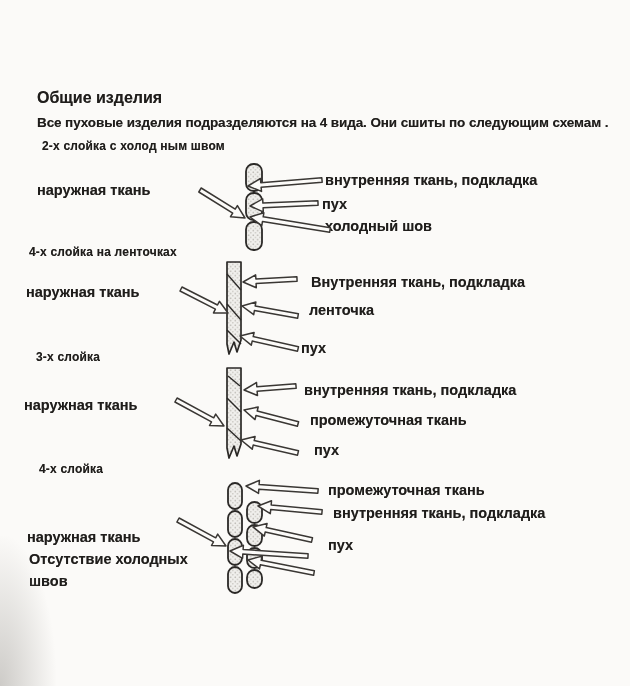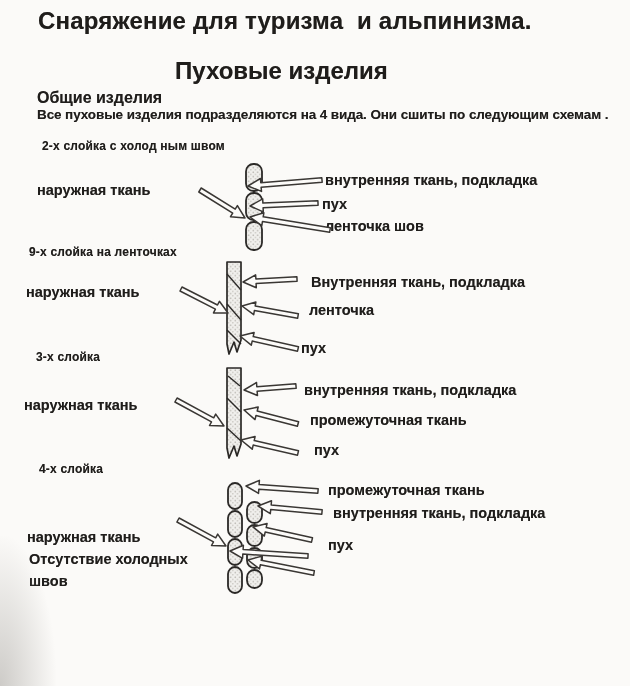--- a/index.html
+++ b/index.html
@@ -29,32 +29,30 @@
   .shadow-bl{
     position:absolute;left:0;bottom:0;width:56px;height:150px;
     background:radial-gradient(ellipse at 0% 100%, rgba(160,157,152,.5), rgba(160,157,152,0) 72%);
   }
 </style>
 </head>
 <body>
 
 <div class="page">
 
-  <div class="t title" style="left:38px;top:8px">Снаряжение для туризма  и альпинизма.</div>
-  <div class="t subtitle" style="left:175px;top:58px">Пуховые изделия</div>
   <div class="t h3" style="left:37px;top:89px">Общие изделия</div>
-  <div class="t intro" style="left:37px;top:108px">Все пуховые изделия подразделяются на 4 вида. Они сшиты по следующим схемам .</div>
+  <div class="t intro" style="left:37px;top:116px">Все пуховые изделия подразделяются на 4 вида. Они сшиты по следующим схемам .</div>
 
   <div class="t sechead" style="left:42px;top:140px">2-х слойка с холод ным швом</div>
   <div class="t lbl" style="left:37px;top:183px">наружная ткань</div>
   <div class="t lbl" style="left:325px;top:173px">внутренняя ткань, подкладка</div>
   <div class="t lbl" style="left:322px;top:197px">пух</div>
-  <div class="t lbl" style="left:325px;top:219px">ленточка шов</div>
+  <div class="t lbl" style="left:325px;top:219px">холодный шов</div>
 
-  <div class="t sechead" style="left:29px;top:246px">9-х слойка на ленточках</div>
+  <div class="t sechead" style="left:29px;top:246px">4-х слойка на ленточках</div>
   <div class="t lbl" style="left:26px;top:285px">наружная ткань</div>
   <div class="t lbl" style="left:311px;top:275px">Внутренняя ткань, подкладка</div>
   <div class="t lbl" style="left:309px;top:303px">ленточка</div>
   <div class="t lbl" style="left:301px;top:341px">пух</div>
 
   <div class="t sechead" style="left:36px;top:351px">3-х слойка</div>
   <div class="t lbl" style="left:24px;top:398px">наружная ткань</div>
   <div class="t lbl" style="left:304px;top:383px">внутренняя ткань, подкладка</div>
   <div class="t lbl" style="left:310px;top:413px">промежуточная ткань</div>
   <div class="t lbl" style="left:314px;top:443px">пух</div>

